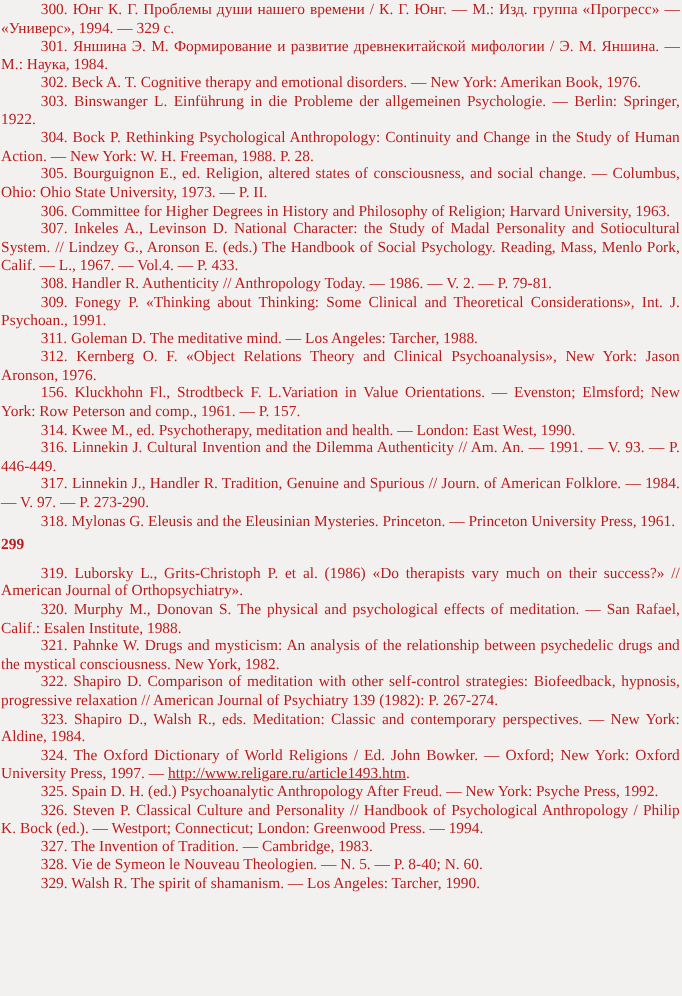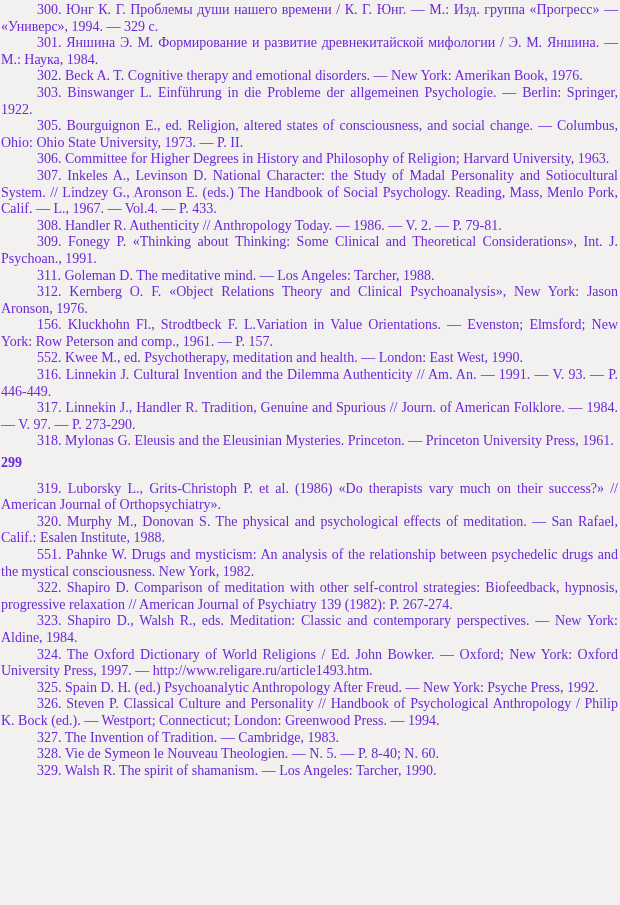--- a/index.html
+++ b/index.html
@@ -11,65 +11,67 @@
     background: #f2f1ef;
   }
   .page {
     box-sizing: border-box;
     width: 620px;
     height: 869px;
     padding: 2px 2px 0 1px;
     font-family: "Liberation Serif", "DejaVu Serif", serif;
     font-size: 14px;
     line-height: 16.6px;
-    color: #6d28d9;
+    color: #b91c1c;
     text-align: justify;
   }
   p.ref {
     margin: 0;
     text-indent: 36px;
   }
   .page-number {
     text-align: left;
     font-weight: bold;
     text-indent: 0;
     margin: 5px 0 9px 0;
   }
   a.url {
     color: inherit;
+    text-decoration: underline;
     cursor: pointer;
   }
 </style>
 </head>
 <body>
 
 <div class="page">
 
   <p class="ref">300. Юнг К. Г. Проблемы души нашего времени / К. Г. Юнг. — М.: Изд. группа «Прогресс» — «Универс», 1994. — 329 с.</p>
   <p class="ref">301. Яншина Э. М. Формирование и развитие древнекитайской мифологии / Э. М. Яншина. — М.: Наука, 1984.</p>
   <p class="ref">302. Beck A. T. Cognitive therapy and emotional disorders. — New York: Amerikan Book, 1976.</p>
   <p class="ref">303. Binswanger L. Einführung in die Probleme der allgemeinen Psychologie. — Berlin: Springer, 1922.</p>
+  <p class="ref">304. Bock P. Rethinking Psychological Anthropology: Continuity and Change in the Study of Human Action. — New York: W. H. Freeman, 1988. P. 28.</p>
   <p class="ref">305. Bourguignon E., ed. Religion, altered states of consciousness, and social change. — Columbus, Ohio: Ohio State University, 1973. — P. II.</p>
   <p class="ref">306. Committee for Higher Degrees in History and Philosophy of Religion; Harvard University, 1963.</p>
   <p class="ref">307. Inkeles A., Levinson D. National Character: the Study of Madal Personality and Sotiocultural System. // Lindzey G., Aronson E. (eds.) The Handbook of Social Psychology. Reading, Mass, Menlo Pork, Calif. — L., 1967. — Vol.4. — P. 433.</p>
   <p class="ref">308. Handler R. Authenticity // Anthropology Today. — 1986. — V. 2. — P. 79-81.</p>
   <p class="ref">309. Fonegy P. «Thinking about Thinking: Some Clinical and Theoretical Considerations», Int. J. Psychoan., 1991.</p>
   <p class="ref">311. Goleman D. The meditative mind. — Los Angeles: Tarcher, 1988.</p>
   <p class="ref">312. Kernberg O. F. «Object Relations Theory and Clinical Psychoanalysis», New York: Jason Aronson, 1976.</p>
   <p class="ref">156. Kluckhohn Fl., Strodtbeck F. L.Variation in Value Orientations. — Evenston; Elmsford; New York: Row Peterson and comp., 1961. — P. 157.</p>
-  <p class="ref">552. Kwee M., ed. Psychotherapy, meditation and health. — London: East West, 1990.</p>
+  <p class="ref">314. Kwee M., ed. Psychotherapy, meditation and health. — London: East West, 1990.</p>
   <p class="ref">316. Linnekin J. Cultural Invention and the Dilemma Authenticity // Am. An. — 1991. — V. 93. — P. 446-449.</p>
   <p class="ref">317. Linnekin J., Handler R. Tradition, Genuine and Spurious // Journ. of American Folklore. — 1984. — V. 97. — P. 273-290.</p>
   <p class="ref">318. Mylonas G. Eleusis and the Eleusinian Mysteries. Princeton. — Princeton University Press, 1961.</p>
 
   <div class="page-number">299</div>
 
   <p class="ref">319. Luborsky L., Grits-Christoph P. et al. (1986) «Do therapists vary much on their success?» // American Journal of Orthopsychiatry».</p>
   <p class="ref">320. Murphy M., Donovan S. The physical and psychological effects of meditation. — San Rafael, Calif.: Esalen Institute, 1988.</p>
-  <p class="ref">551. Pahnke W. Drugs and mysticism: An analysis of the relationship between psychedelic drugs and the mystical consciousness. New York, 1982.</p>
+  <p class="ref">321. Pahnke W. Drugs and mysticism: An analysis of the relationship between psychedelic drugs and the mystical consciousness. New York, 1982.</p>
   <p class="ref">322. Shapiro D. Comparison of meditation with other self-control strategies: Biofeedback, hypnosis, progressive relaxation // American Journal of Psychiatry 139 (1982): P. 267-274.</p>
   <p class="ref">323. Shapiro D., Walsh R., eds. Meditation: Classic and contemporary perspectives. — New York: Aldine, 1984.</p>
   <p class="ref"><span>324. The Oxford Dictionary of World Religions / Ed. John Bowker. — Oxford; New York: Oxford University Press, 1997. — </span><a class="url">http://www.religare.ru/article1493.htm</a><span>.</span></p>
   <p class="ref">325. Spain D. H. (ed.) Psychoanalytic Anthropology After Freud. — New York: Psyche Press, 1992.</p>
   <p class="ref">326. Steven P. Classical Culture and Personality // Handbook of Psychological Anthropology / Philip K. Bock (ed.). — Westport; Connecticut; London: Greenwood Press. — 1994.</p>
   <p class="ref">327. The Invention of Tradition. — Cambridge, 1983.</p>
   <p class="ref">328. Vie de Symeon le Nouveau Theologien. — N. 5. — P. 8-40; N. 60.</p>
   <p class="ref">329. Walsh R. The spirit of shamanism. — Los Angeles: Tarcher, 1990.</p>
 
 </div>

